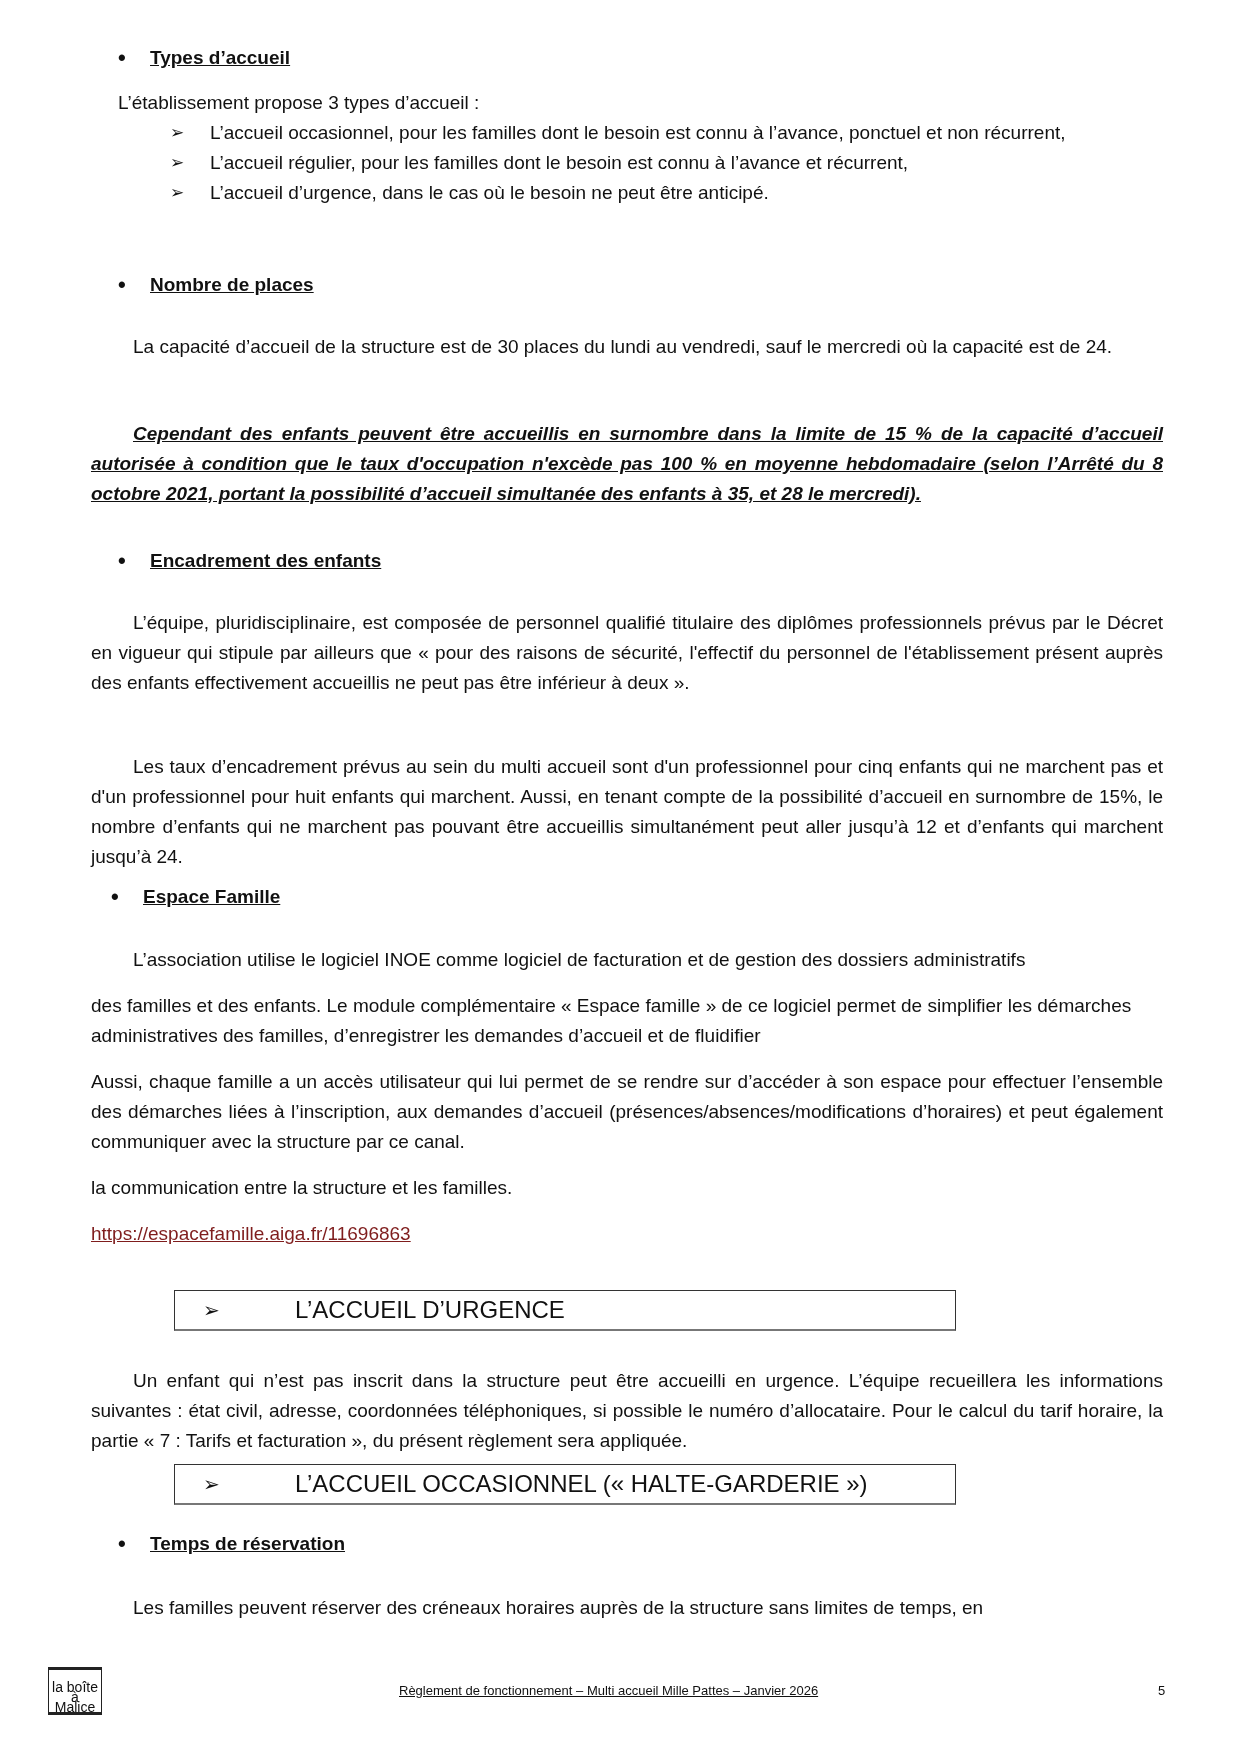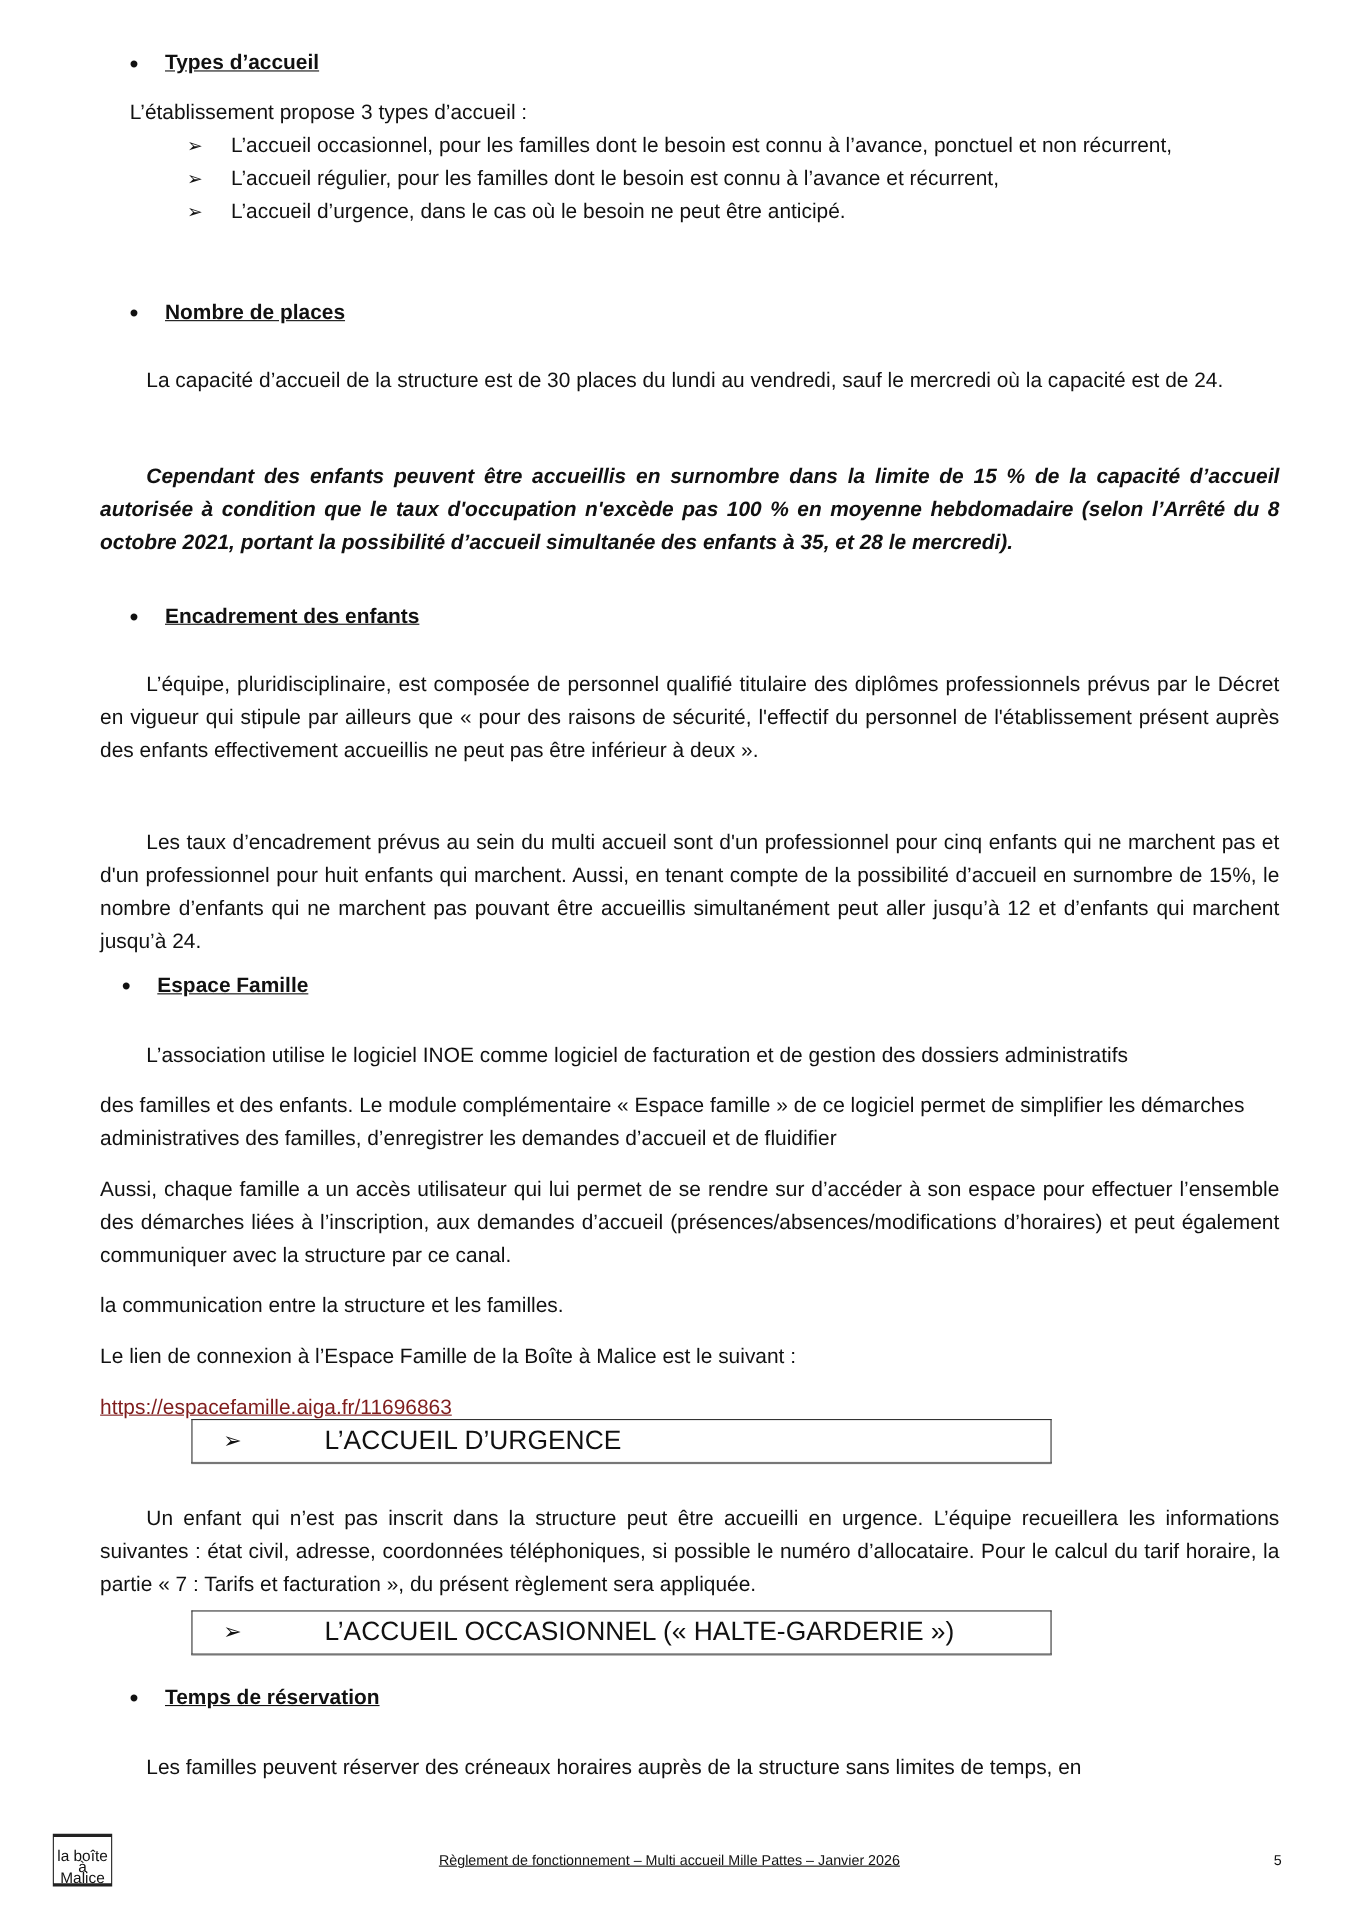--- a/index.html
+++ b/index.html
@@ -14,21 +14,21 @@
   .indent { text-indent: 42px; }
   .heading {
     position: absolute; left: 150px; font-weight: bold; text-decoration: underline;
     font-size: 19px; line-height: 28px;
   }
   .heading .bullet { position: absolute; left: -32px; text-decoration: none; font-size: 22px; }
   .heading.left2 { left: 143px; }
   .bulletlist { position: absolute; left: 170px; width: 1009px; line-height: 30px; }
   .bulletlist .li { position: relative; padding-left: 40px; text-align: justify; }
   .arrow { position: absolute; left: 0; top: 0; font-size: 17px; }
-  .bold-it { font-weight: bold; font-style: italic; }
+  .bold-it { font-weight: bold; font-style: italic; text-decoration: underline; }
   .boxhead {
     position: absolute; left: 174px; width: 780px; height: 38px;
     border: 1px solid #333; border-bottom: 2px solid #777;
     font-size: 24px; line-height: 38px;
   }
   .boxhead .arrow2 { position: absolute; left: 28px; top: 0; font-size: 20px; }
   .boxhead .label { position: absolute; left: 120px; top: 0; }
   a.link { color: #7f1d1d; text-decoration: underline; }
   .footer { position: absolute; top: 1665px; left: 0; width: 1242px; height: 40px; font-size: 13px; }
   .logo {
@@ -89,21 +89,20 @@
 
   <div class="heading left2" style="top:883px;">
     <span class="bullet">•</span>
     <span>Espace Famille</span>
   </div>
   <div class="txt" style="top:929px;">
     <p class="indent">L’association utilise le logiciel INOE comme logiciel de facturation et de gestion des dossiers administratifs</p>
     <p style="text-align:left;">des familles et des enfants. Le module complémentaire « Espace famille » de ce logiciel permet de simplifier les démarches administratives des familles, d’enregistrer les demandes d’accueil et de fluidifier</p>
     <p>Aussi, chaque famille a un accès utilisateur qui lui permet  de se rendre sur d’accéder à son espace pour effectuer l’ensemble des démarches liées à l’inscription, aux demandes d’accueil (présences/absences/modifications d’horaires) et peut également communiquer avec la structure par ce canal.</p>
     <p>la communication entre la structure et les familles.</p>
-    <p>Le lien de connexion à l’Espace Famille de la Boîte à Malice est le suivant :</p>
     <p><a class="link" href="#">https://espacefamille.aiga.fr/11696863</a></p>
   </div>
 
   <div class="boxhead" style="top:1290px;">
     <span class="arrow2">➢</span>
     <span class="label">L’ACCUEIL D’URGENCE</span>
   </div>
   <div class="txt" style="top:1350px;">
     <p class="indent">Un enfant qui n’est pas inscrit dans la structure peut être accueilli en urgence. L’équipe recueillera les informations suivantes : état civil, adresse, coordonnées téléphoniques, si possible le numéro d’allocataire. Pour le calcul du tarif horaire, la partie « 7 : Tarifs et facturation », du présent règlement sera appliquée.</p>
   </div>

